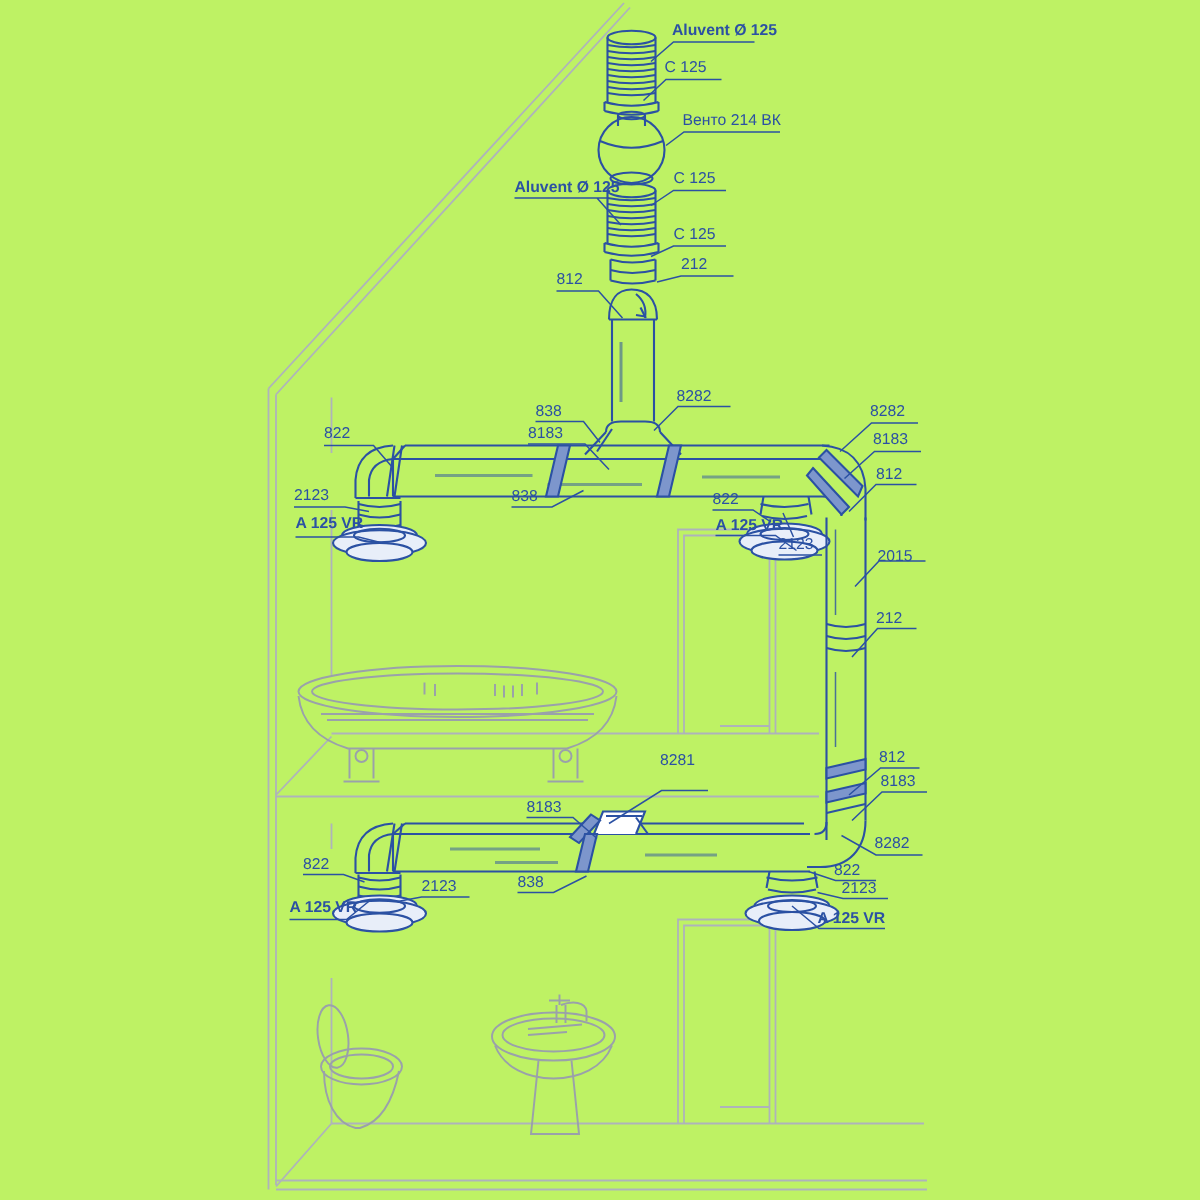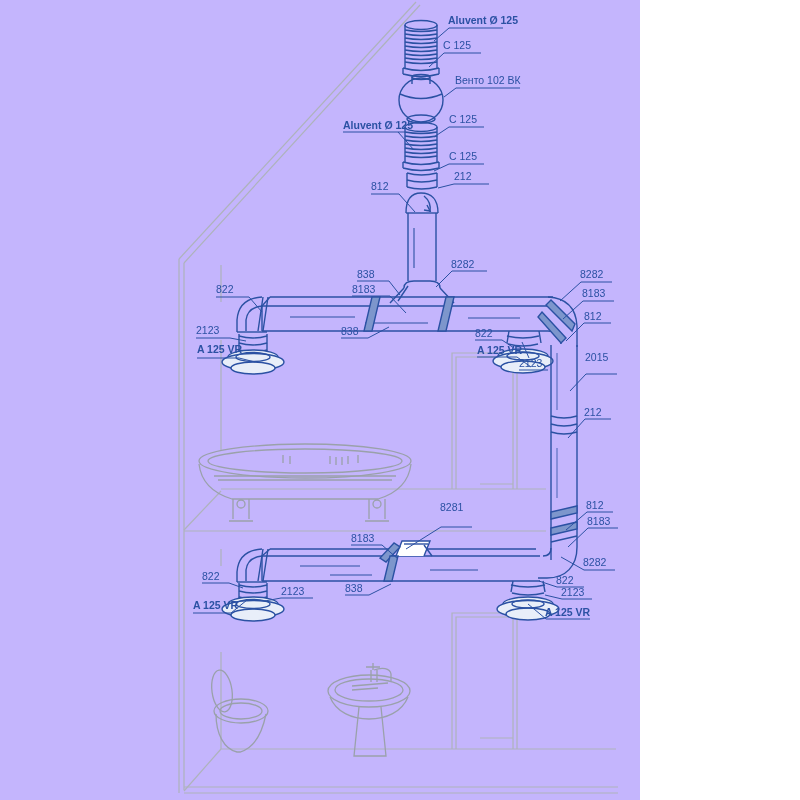--- a/index.html
+++ b/index.html
@@ -1,16 +1,16 @@
 <!DOCTYPE html>
 <html><head>
 <meta charset="utf-8">
 <style>
   html,body{margin:0;padding:0;background:#ffffff;}
-  #stage{position:relative;width:640px;height:800px;background:#c4b5fd;overflow:hidden;
+  #stage{position:relative;width:800px;height:800px;background:#bef264;overflow:hidden;
          font-family:"Liberation Sans",sans-serif;}
   #stage svg{position:absolute;left:0;top:0;}
   .lbl{position:absolute;font-size:10.5px;line-height:11px;color:#2b51a3;white-space:nowrap;}
   .lbl.b{font-weight:bold;}
 </style>
 </head>
 <body>
 
 <div id="stage">
 
@@ -287,40 +287,40 @@
     <path d="M590,619 L546,619 L528,604"></path>
     <path d="M202,583 L229,583 L243,588"></path>
     <path d="M345,595 L369,595 L391,584"></path>
     <path d="M313,598 L281,598 L265,601"></path>
     <path d="M193,613 L231,613 L247,600"></path>
   </g>
 </svg>
 
   <div class="lbl b" style="left:448px;top:15px">Aluvent Ø 125</div>
   <div class="lbl" style="left:443px;top:40px">C 125</div>
-  <div class="lbl" style="left:455px;top:75px">Венто 102 ВК</div>
+  <div class="lbl" style="left:455px;top:75px">Венто 214 ВК</div>
   <div class="lbl" style="left:449px;top:114px">C 125</div>
   <div class="lbl b" style="left:343px;top:120px">Aluvent Ø 125</div>
   <div class="lbl" style="left:449px;top:151px">C 125</div>
   <div class="lbl" style="left:454px;top:171px">212</div>
   <div class="lbl" style="left:371px;top:181px">812</div>
   <div class="lbl" style="left:216px;top:284px">822</div>
   <div class="lbl" style="left:357px;top:269px">838</div>
   <div class="lbl" style="left:352px;top:284px">8183</div>
   <div class="lbl" style="left:451px;top:259px">8282</div>
   <div class="lbl" style="left:341px;top:326px">838</div>
   <div class="lbl" style="left:196px;top:325px">2123</div>
   <div class="lbl b" style="left:197px;top:344px">A 125 VR</div>
   <div class="lbl" style="left:475px;top:328px">822</div>
   <div class="lbl b" style="left:477px;top:345px">A 125 VR</div>
   <div class="lbl" style="left:519px;top:358px">2123</div>
   <div class="lbl" style="left:580px;top:269px">8282</div>
   <div class="lbl" style="left:582px;top:288px">8183</div>
   <div class="lbl" style="left:584px;top:311px">812</div>
-  <div class="lbl" style="left:585px;top:352px">2015</div>
+  <div class="lbl" style="left:585px;top:366px">2015</div>
   <div class="lbl" style="left:584px;top:407px">212</div>
   <div class="lbl" style="left:586px;top:500px">812</div>
   <div class="lbl" style="left:587px;top:516px">8183</div>
   <div class="lbl" style="left:440px;top:502px">8281</div>
   <div class="lbl" style="left:351px;top:533px">8183</div>
   <div class="lbl" style="left:583px;top:557px">8282</div>
   <div class="lbl" style="left:556px;top:575px">822</div>
   <div class="lbl" style="left:561px;top:587px">2123</div>
   <div class="lbl b" style="left:545px;top:607px">A 125 VR</div>
   <div class="lbl" style="left:202px;top:571px">822</div>

